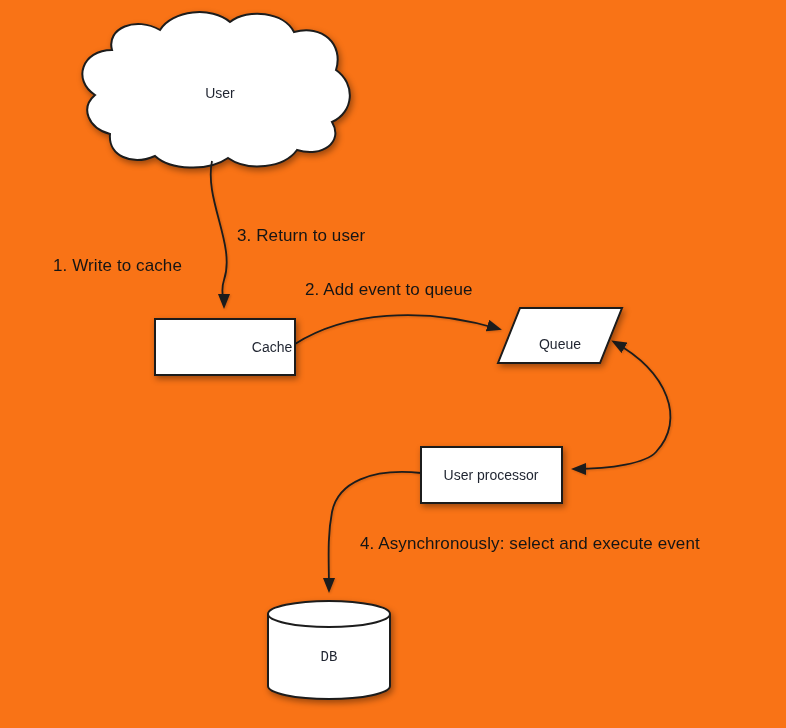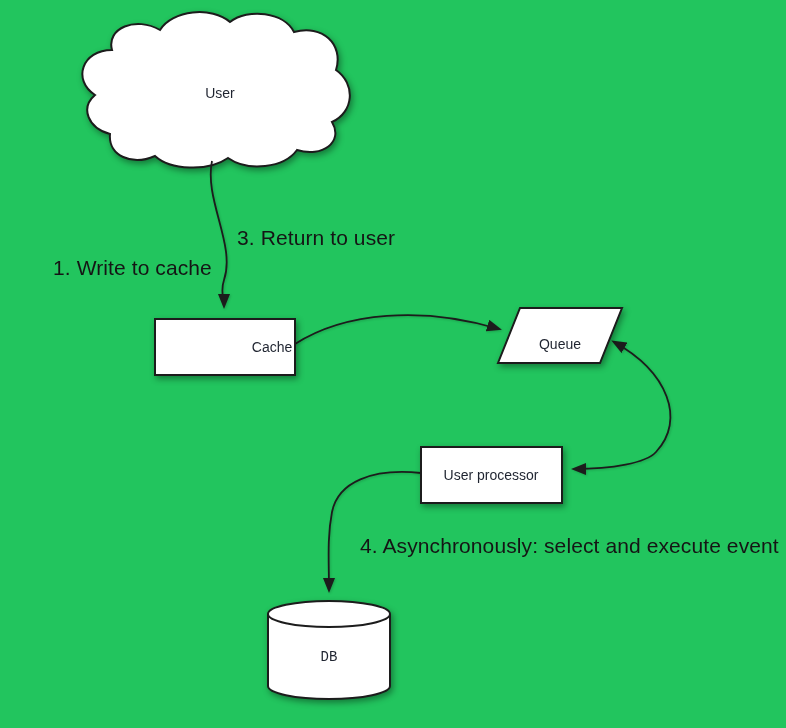--- a/index.html
+++ b/index.html
@@ -4,21 +4,21 @@
 <style>
   html, body {
     margin: 0;
     padding: 0;
     background: #ffffff;
   }
   #canvas {
     position: relative;
     width: 786px;
     height: 728px;
-    background: #22c55e;
+    background: #f97316;
     font-family: "Liberation Sans", sans-serif;
     overflow: hidden;
   }
   #diagram-svg {
     position: absolute;
     left: 0;
     top: 0;
   }
   .node-shape {
     fill: #ffffff;
@@ -33,21 +33,21 @@
     stroke: #1c1c1c;
     stroke-width: 1.8;
     filter: drop-shadow(1px 1.5px 1px rgba(0,0,0,0.18));
   }
   .label {
     position: absolute;
     white-space: nowrap;
     color: #151515;
   }
   .step-label {
-    font-size: 21px;
+    font-size: 17px;
     letter-spacing: 0.1px;
   }
   .node-label {
     font-size: 14px;
     color: #1f2430;
     transform: translate(-50%, -50%);
   }
 </style>
 </head>
 <body>
@@ -99,18 +99,19 @@
   <div class="label node-label" style="left:225px; top:347px;margin-left:47px;">Cache</div>
 
   <div class="label node-label" style="left:560px; top:336px;margin-top:8px;">Queue</div>
 
   <div class="label node-label" style="left:491px; top:475px;">User processor</div>
 
   <div class="label node-label" style="left:329px; top:657px;font-family:Liberation Mono, monospace;">DB</div>
 
   <div class="label step-label" style="left:53px; top:256px;">1. Write to cache</div>
 
+  <div class="label step-label" style="left:305px; top:280px;">2. Add event to queue</div>
 
   <div class="label step-label" style="left:237px; top:226px;">3. Return to user</div>
 
   <div class="label step-label" style="left:360px; top:534px;">4. Asynchronously: select and execute event</div>
 
 </div>
 
 </body></html>

